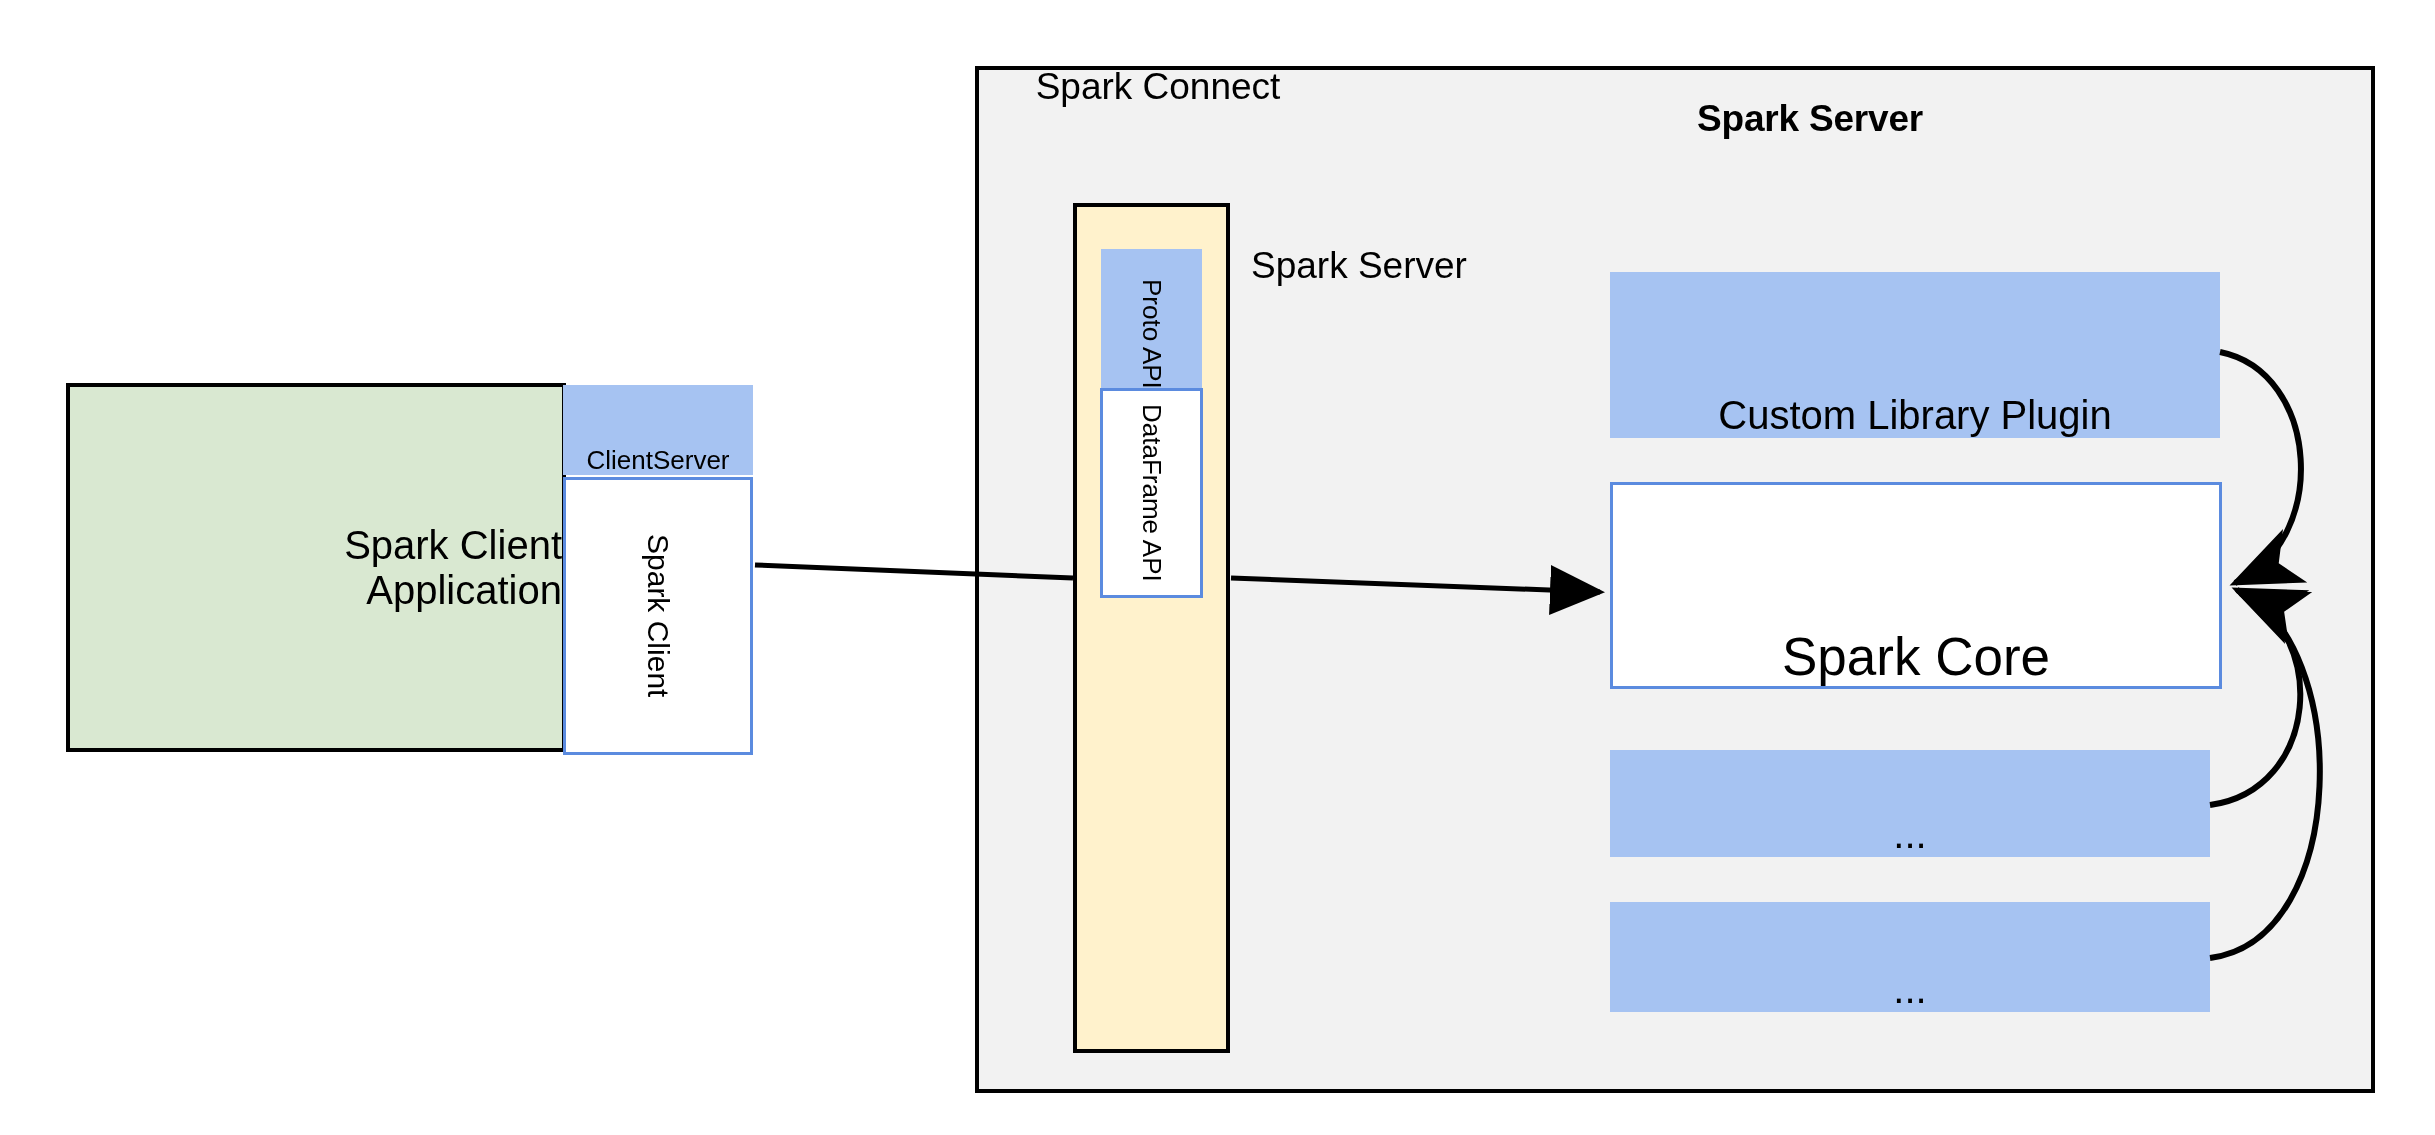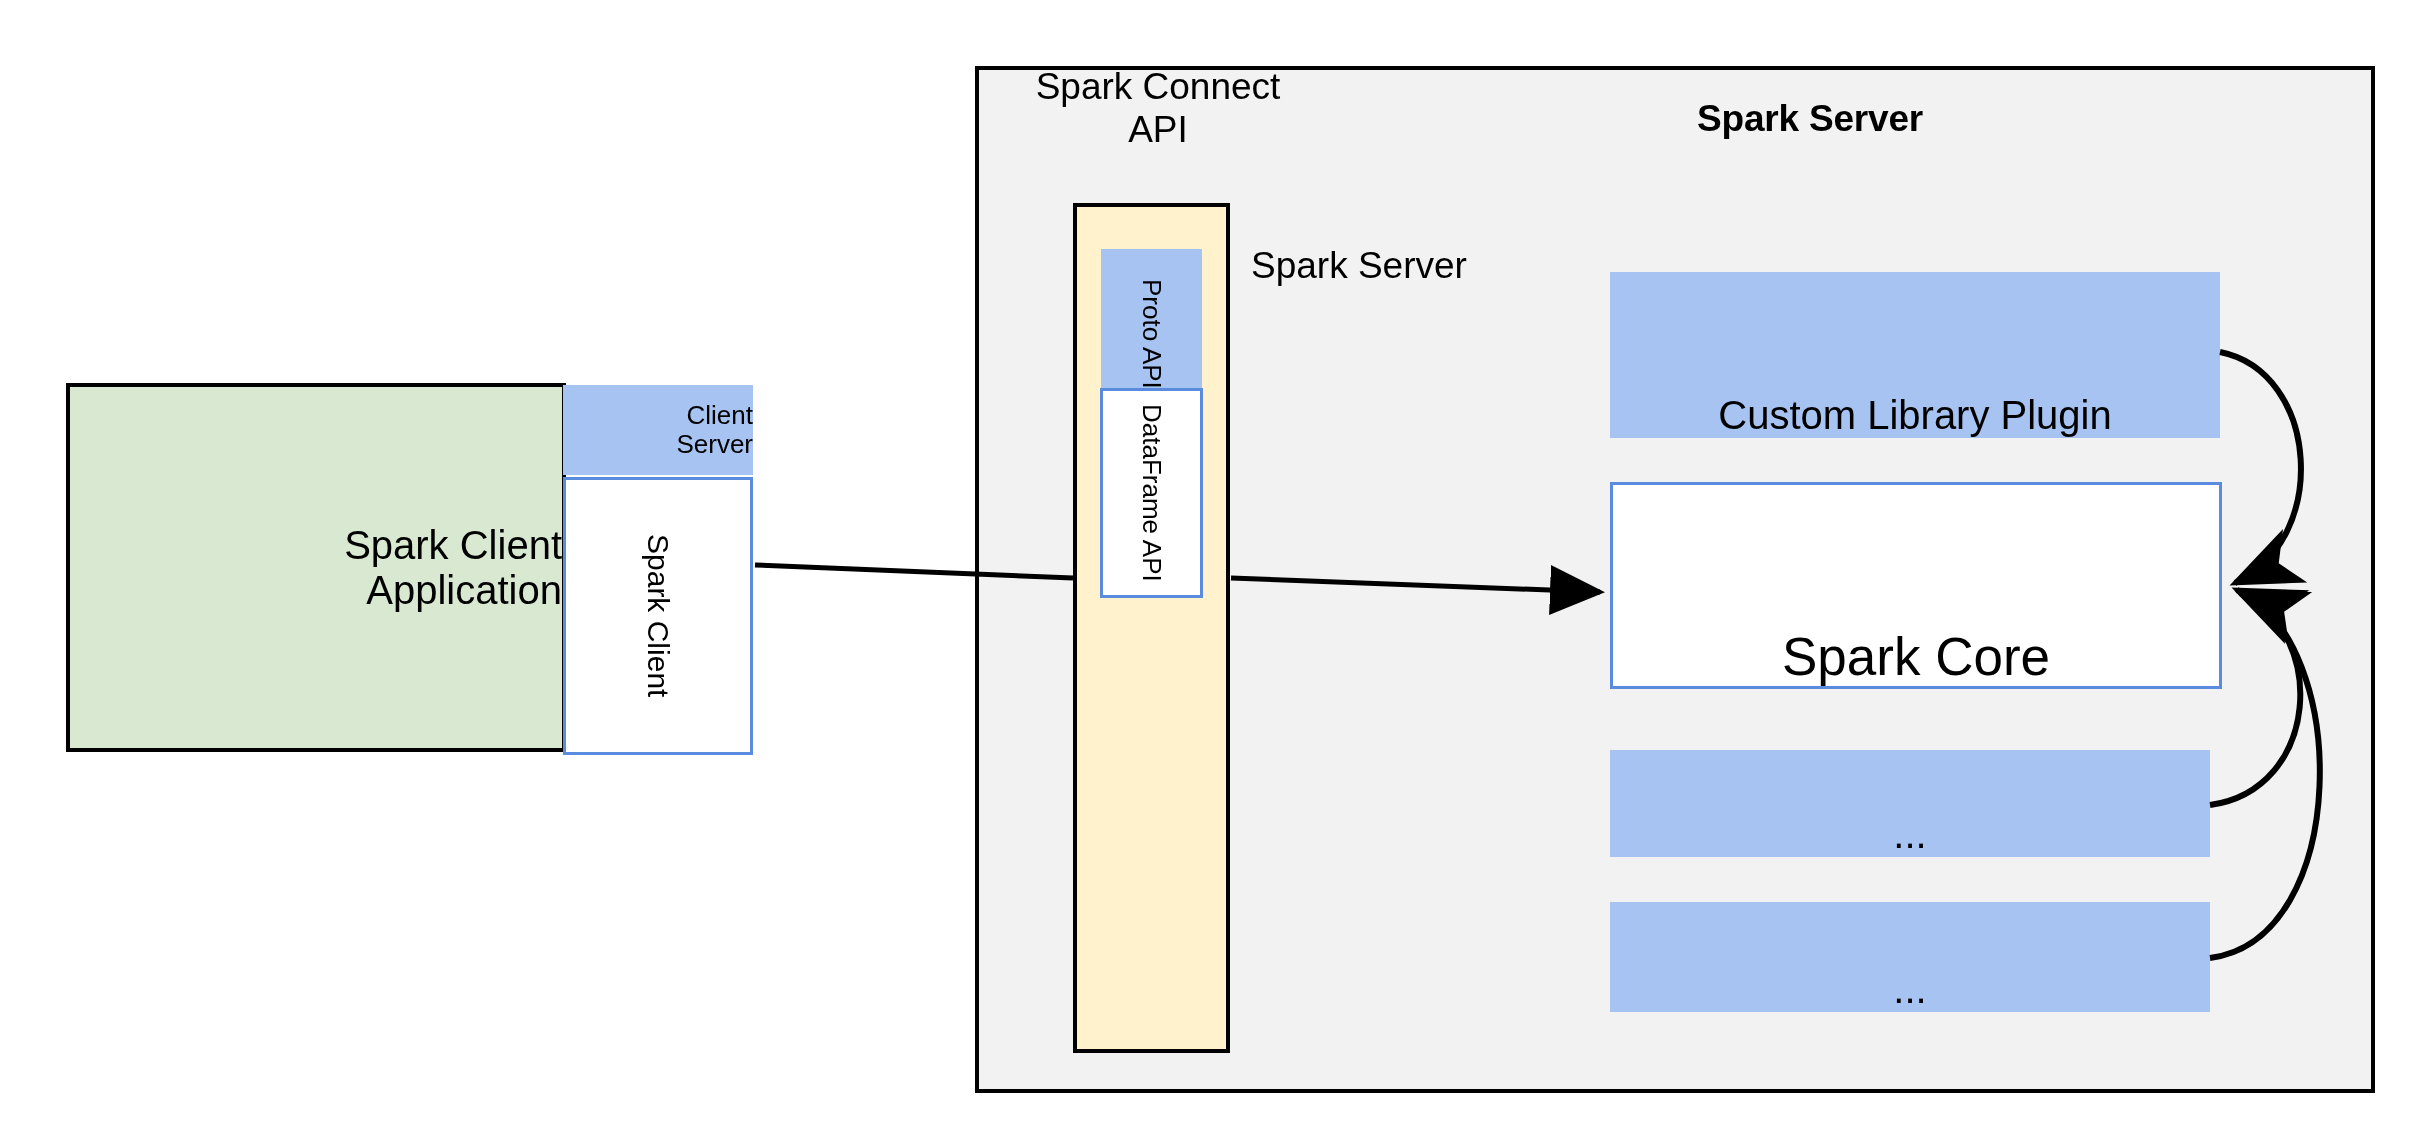--- a/index.html
+++ b/index.html
@@ -168,21 +168,21 @@
   }
 
   #client-package {
     left: 563px;
     top: 385px;
     width: 190px;
     height: 90px;
     background: #a6c3f2;
     border: none;
     font-size: 26px;
-    flex-direction: column;
+    flex-direction: row;
   }
 
   #spark-client {
     left: 563px;
     top: 477px;
     width: 190px;
     height: 278px;
     background: #ffffff;
     border: 3px solid #5b8bdf;
     font-size: 30px;
@@ -200,21 +200,20 @@
 </style>
 </head>
 <body>
 
 <div id="canvas">
 
   <div class="box" id="server-container"></div>
 
   <div id="spark-connect-api-label">
     <div>Spark Connect</div>
-    <div>API</div>
   </div>
 
   <div id="server-title">Spark Server</div>
 
   <div class="box" id="connect-column"></div>
 
   <div class="box vert-label" id="proto-api">
     <span>Proto API</span>
   </div>
 

